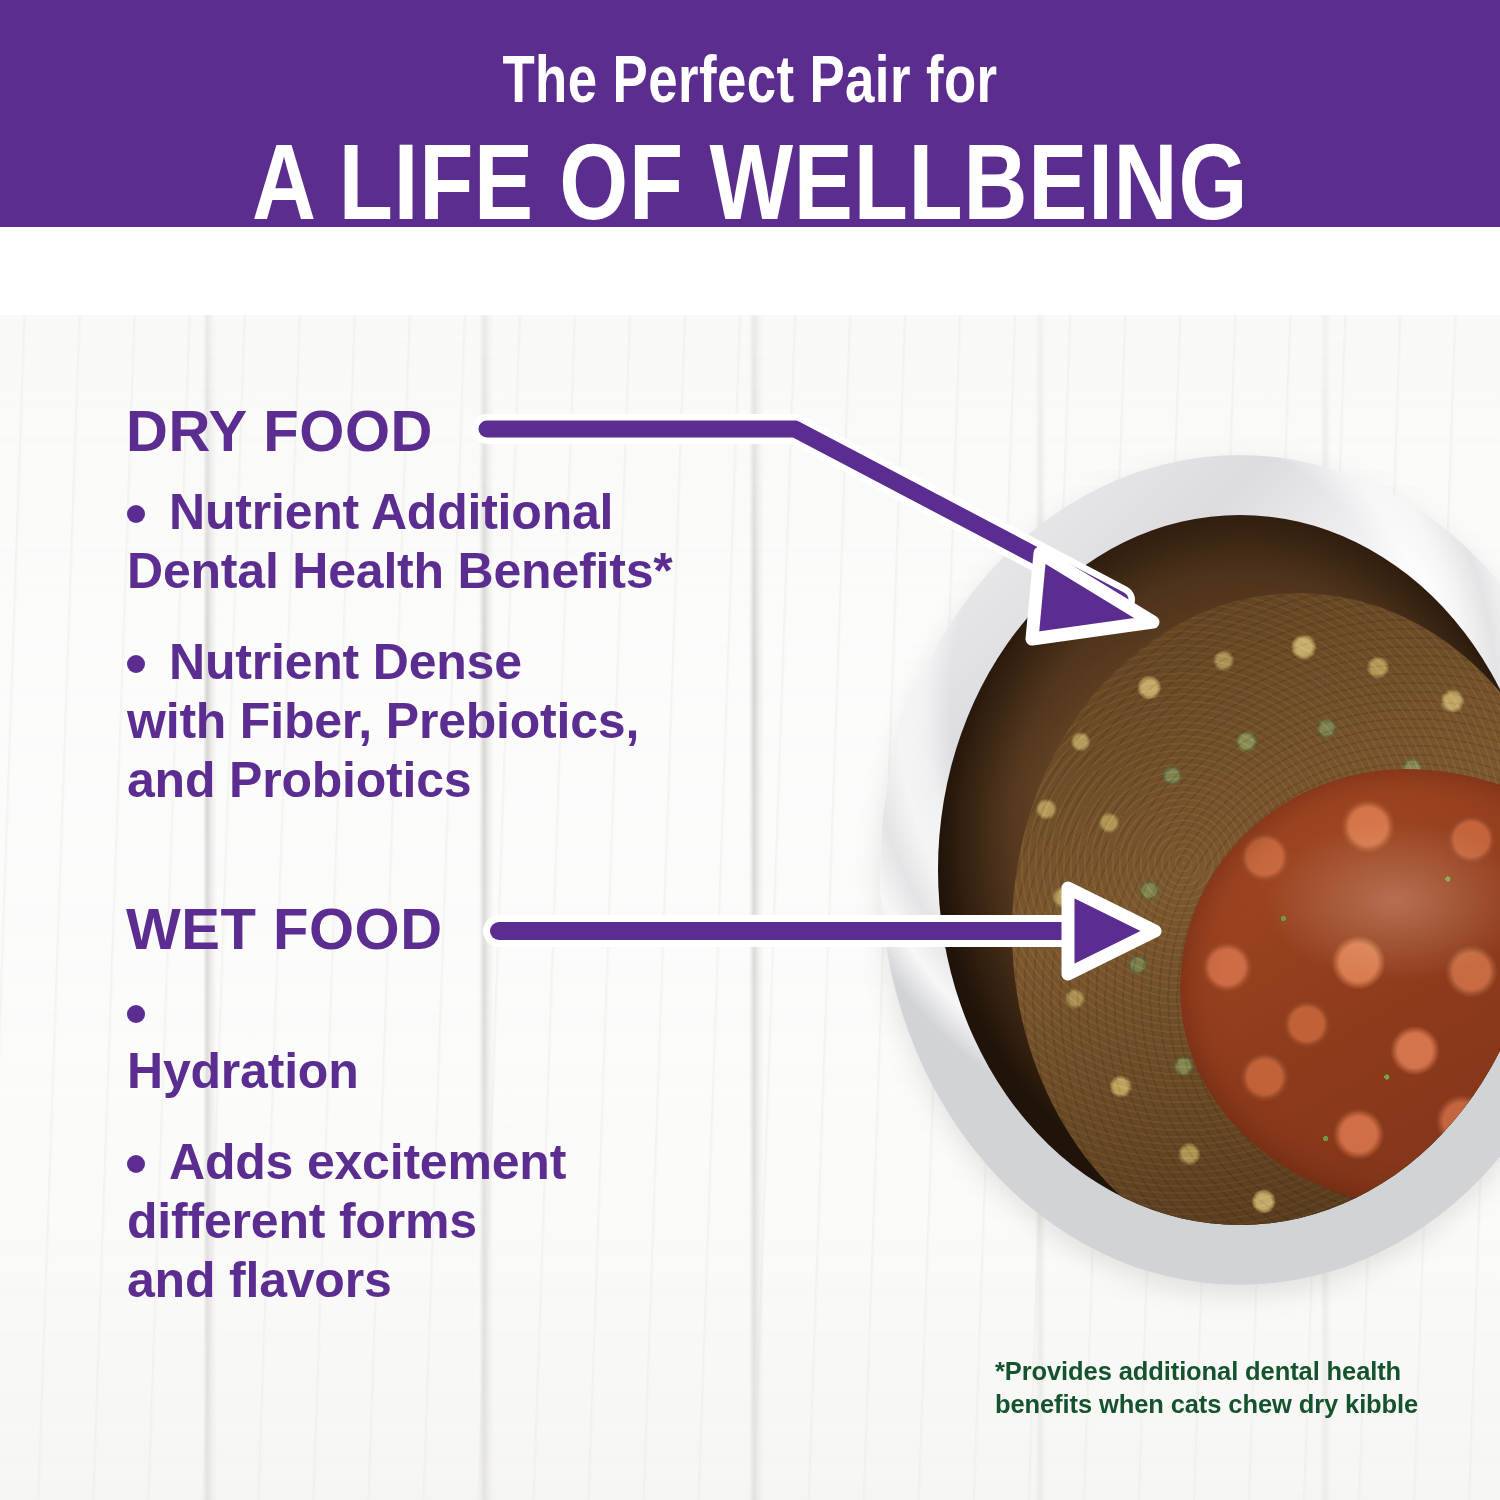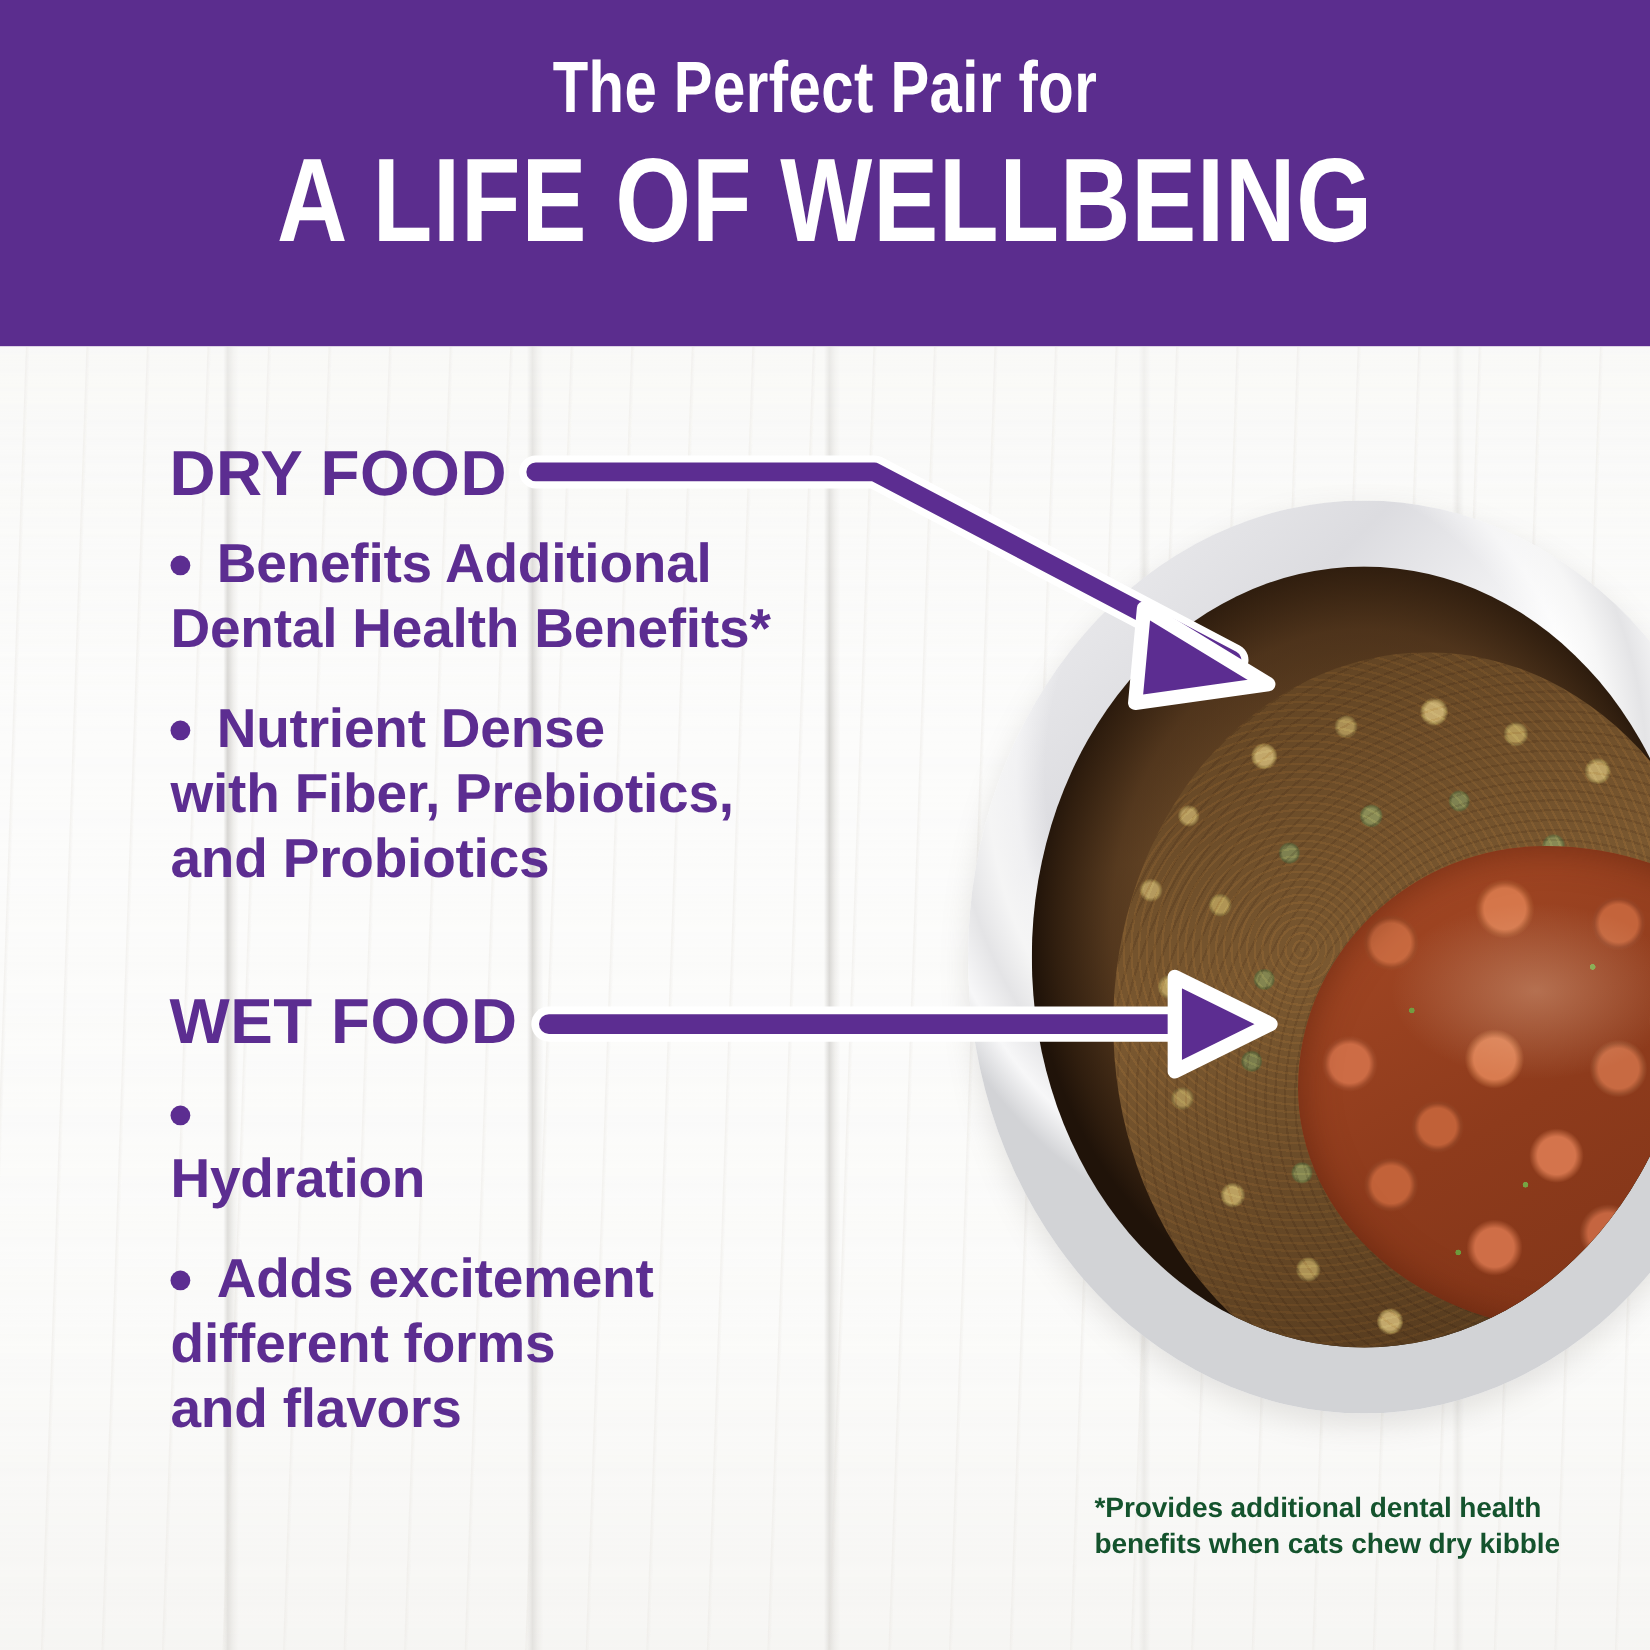--- a/index.html
+++ b/index.html
@@ -21,21 +21,21 @@
     height: 1500px;
     overflow: hidden;
   }
 
   
   .header-band {
     position: absolute;
     left: 0;
     top: 0;
     width: 1500px;
-    height: 315px;
+    height: 227px;
     background: #5B2D8E;
     overflow: hidden;
   }
   .header-inner {
     position: absolute;
     left: 0;
     top: 0;
     width: 1500px;
     text-align: center;
   }
@@ -273,21 +273,20 @@
   }
 
   
   .text-col {
     position: absolute;
     left: 0;
     top: 315px;
     width: 880px;
     height: 1185px;
     z-index: 6;
-    margin-left: 28px;
   }
   .section-head {
     position: absolute;
     color: #5C2D91;
     font-family: "Liberation Sans Narrow", "Liberation Sans", sans-serif;
     font-size: 58px;
     font-weight: bold;
     letter-spacing: 0.5px;
     line-height: 1;
     white-space: nowrap;
@@ -382,21 +381,21 @@
       <path d="M 499,931 L 1085,931" fill="none" stroke="#5C2D91" stroke-width="18" stroke-linecap="round"></path>
       <path d="M 1068,888 L 1155,931 L 1068,974 Z" fill="#5C2D91" stroke="#FFFFFF" stroke-width="13" stroke-linejoin="round"></path>
     </g>
   </svg>
 
   <div class="text-col">
 
     <div class="section-head" id="dry-head">DRY FOOD</div>
 
     <div class="bullet-block" id="dry-b1">
-      <span class="line first"><span class="dot"></span><span>Benefits Additional</span></span>
+      <span class="line first"><span class="dot"></span><span>Nutrient Additional</span></span>
       <span class="line">Dental Health Benefits*</span>
     </div>
 
     <div class="bullet-block" id="dry-b2">
       <span class="line first"><span class="dot"></span><span>Nutrient Dense</span></span>
       <span class="line">with Fiber, Prebiotics,</span>
       <span class="line">and Probiotics</span>
     </div>
 
     <div class="section-head" id="wet-head">WET FOOD</div>

